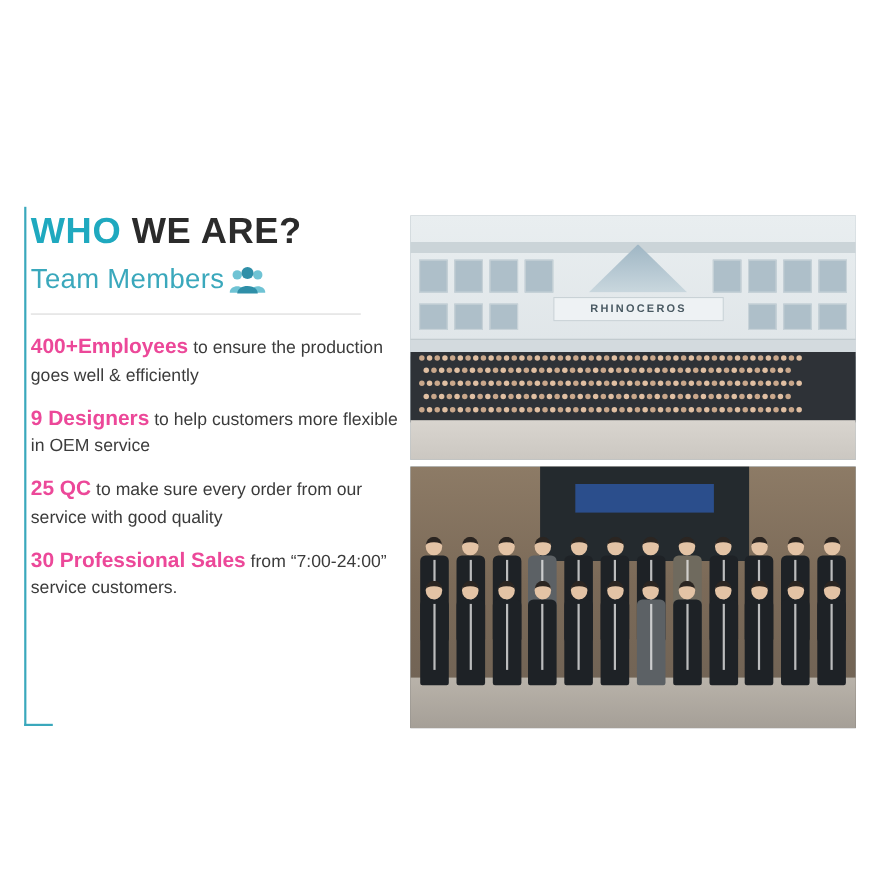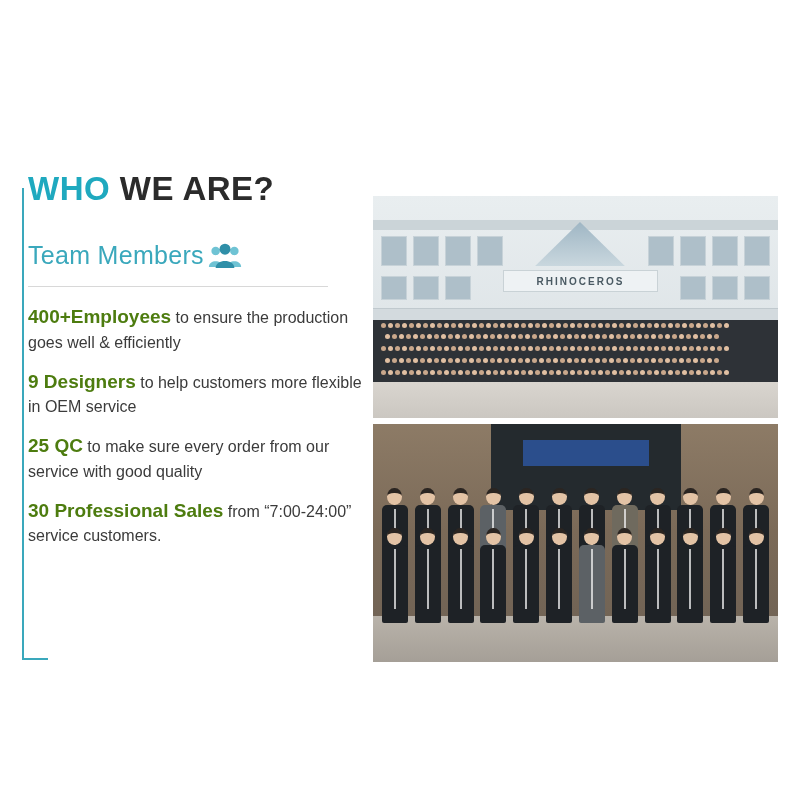--- a/index.html
+++ b/index.html
@@ -36,21 +36,21 @@
   .logo-reg {
     font-size: 9px;
     vertical-align: super;
     font-style: normal;
     font-weight: normal;
   }
 
   
   .left-col {
     position: absolute;
-    left: 22px; top: 171px;
+    left: 22px; top: 192px;
     width: 340px;
   }
   .headline {
     font-size: 33px;
     line-height: 1.1;
     letter-spacing: 0.5px;
     margin-left: 6px;
   }
   .headline .who {
     color: #1fa9bf;
@@ -58,21 +58,21 @@
   }
   .headline .weare {
     color: #2b2b2b;
     font-weight: bold;
   }
 
   .subhead-row {
     display: flex;
     align-items: center;
     gap: 4px;
-    margin-top: 34px;
+    margin-top: 12px;
     margin-left: 6px;
   }
   .subhead {
     font-size: 25px;
     color: #3aa8bc;
     letter-spacing: 0.3px;
   }
   .people-icon { width: 34px; height: 26px; }
 
   .divider {
@@ -83,21 +83,21 @@
   }
 
   .facts { margin-left: 6px; }
   .fact {
     margin-bottom: 13px;
     font-size: 16.5px;
     line-height: 1.45;
     color: #3a3a3a;
   }
   .fact .hl {
-    color: #4d7c0f;
+    color: #ec4899;
     font-weight: bold;
     font-size: 19px;
   }
   .fact .rest {
     color: #3b3b3b;
     font-size: 16px;
   }
 
   
   .accent-v {

